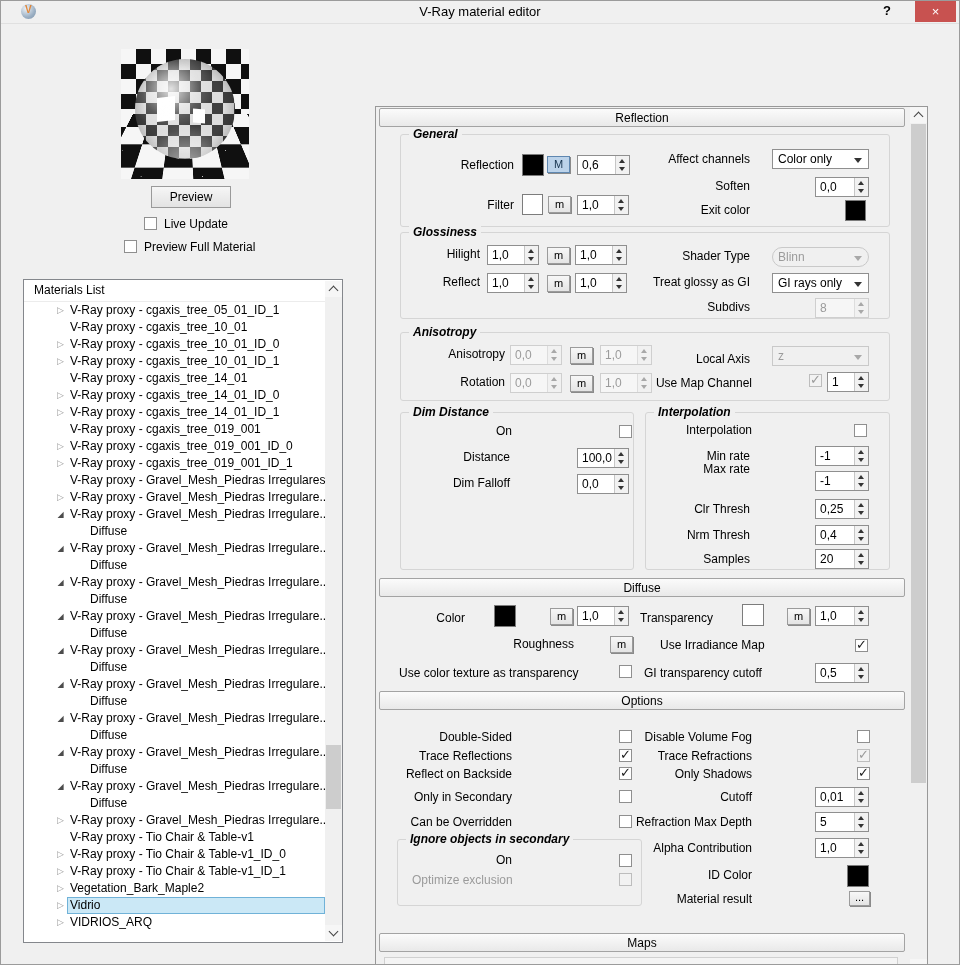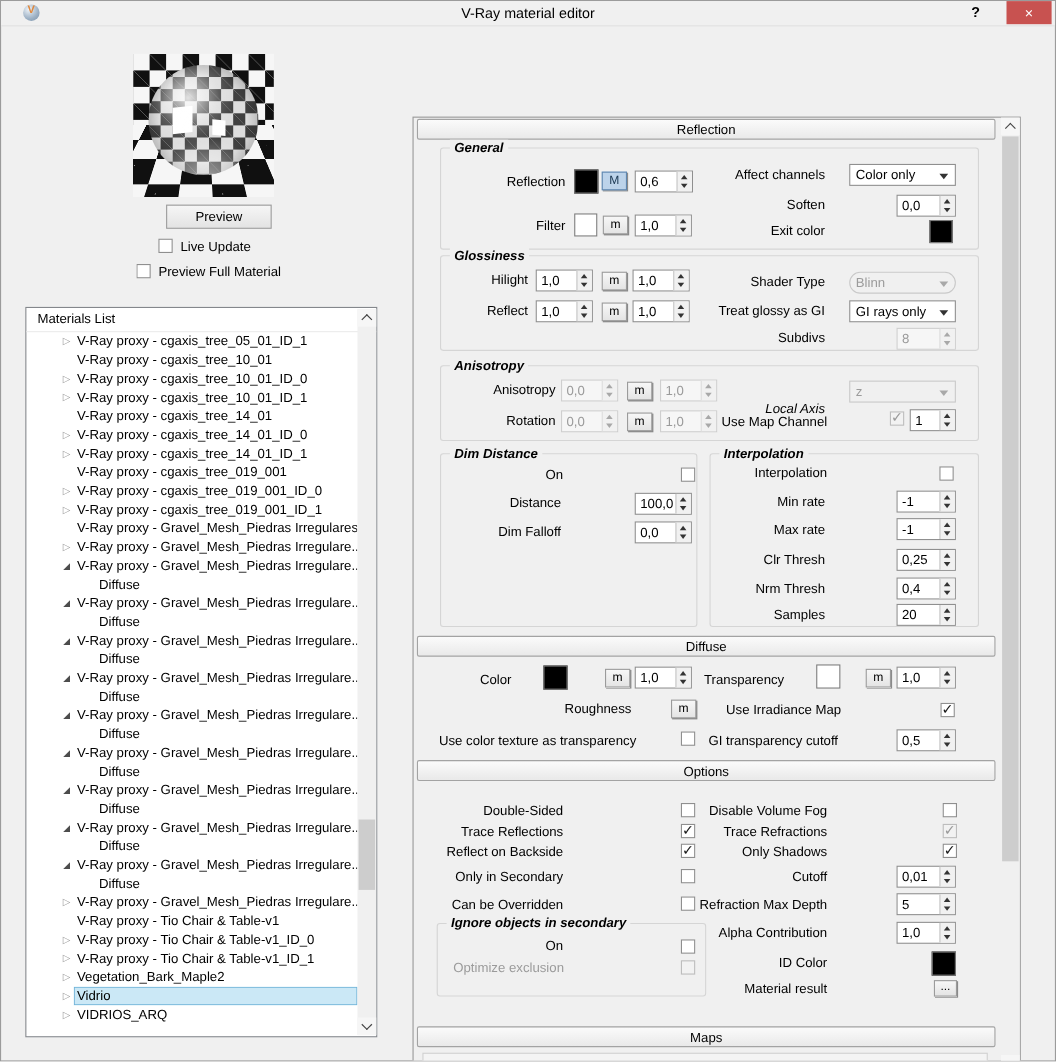--- a/index.html
+++ b/index.html
@@ -28,21 +28,21 @@
     background-position:0 0,11px 11px;background-size:22px 22px;}
   .sphere::after{content:"";position:absolute;inset:0;border-radius:50%;
     background:radial-gradient(circle at 36% 30%,rgba(255,255,255,.85) 0%,rgba(255,255,255,.15) 30%,rgba(255,255,255,0) 45%),
                radial-gradient(circle at 50% 115%,rgba(255,255,255,.7) 0%,rgba(255,255,255,0) 40%),
                radial-gradient(circle at 50% 50%,rgba(0,0,0,0) 55%,rgba(0,0,0,.35) 92%);}
   .hl{position:absolute;background:#fff;}
   .hl1{left:22px;top:38px;width:18px;height:24px;transform:skewY(-6deg);}
   .hl2{left:58px;top:50px;width:12px;height:14px;transform:skewY(5deg);}
   
   .btn{background:linear-gradient(#f6f6f6,#e3e3e3);border:1px solid #9a9a9a;box-sizing:border-box;text-align:center;}
-  .preview-btn{position:absolute;left:150px;top:185px;width:96px;height:22px;line-height:20px;font-size:12px;}
+  .preview-btn{position:absolute;left:150px;top:185px;width:80px;height:22px;line-height:20px;font-size:12px;}
   .cb{position:absolute;width:13px;height:13px;background:#fff;border:1px solid #8f8f8f;box-sizing:border-box;}
   .cb.checked::after{content:"\2713";position:absolute;left:0px;top:-3px;font-size:13px;font-weight:bold;color:#1a1a1a;}
   .cb.dis{background:#f2f2f2;border-color:#bdbdbd;}
   .cb.checked.dis::after{color:#9a9a9a;}
   .lbl{position:absolute;white-space:nowrap;height:14px;line-height:14px;}
   .ra{text-align:right;}
   .dis-t{color:#9b9b9b;}
   .sw{position:absolute;width:22px;height:22px;border:1px solid #7c7c7c;box-sizing:border-box;}
   .btnm{position:absolute;width:23px;height:17px;background:linear-gradient(#f7f7f7,#e4e4e4);border:1px solid #9b9b9b;box-shadow:1px 1px 0 #8a8a8a;box-sizing:border-box;font-size:11px;text-align:center;line-height:14px;}
   .btnm.active{background:#bcd3ea;border-color:#5f87b0;color:#17344f;}
@@ -386,21 +386,21 @@
       <span class="lbl ra" style="left:8px;top:239px;width:120px;">Anisotropy</span>
       <span class="spin dis" style="left:133px;top:237px;width:52px;">
           <span class="val">0,0</span>
           <span class="btns"></span>
         </span>
       <span class="btnm" style="left:193px;top:239px;">m</span>
       <span class="spin dis" style="left:223px;top:237px;width:52px;">
           <span class="val">1,0</span>
           <span class="btns"></span>
         </span>
-      <span class="lbl ra" style="left:253px;top:256px;width:120px;font-style:italic;">Local Axis</span>
+      <span class="lbl ra" style="left:253px;top:244px;width:120px;">Local Axis</span>
       <span class="dd dis" style="left:395px;top:238px;width:97px;">z</span>
       <span class="lbl ra" style="left:8px;top:267px;width:120px;">Rotation</span>
       <span class="spin dis" style="left:133px;top:265px;width:52px;">
           <span class="val">0,0</span>
           <span class="btns"></span>
         </span>
       <span class="btnm" style="left:193px;top:267px;">m</span>
       <span class="spin dis" style="left:223px;top:265px;width:52px;">
           <span class="val">1,0</span>
           <span class="btns"></span>
@@ -431,21 +431,21 @@
       <div class="grp" style="left:268px;top:304px;width:245px;height:158px;">
         <span class="ghead">Interpolation</span>
       </div>
       <span class="lbl ra" style="left:255px;top:315px;width:120px;">Interpolation</span>
       <span class="cb" style="left:477px;top:316px;"></span>
       <span class="lbl ra" style="left:253px;top:341px;width:120px;">Min rate</span>
       <span class="spin" style="left:438px;top:338px;width:54px;">
           <span class="val">-1</span>
           <span class="btns"></span>
         </span>
-      <span class="lbl ra" style="left:253px;top:366px;width:120px;">Max rate</span>
+      <span class="lbl ra" style="left:253px;top:354px;width:120px;">Max rate</span>
       <span class="spin" style="left:438px;top:363px;width:54px;">
           <span class="val">-1</span>
           <span class="btns"></span>
         </span>
       <span class="lbl ra" style="left:253px;top:394px;width:120px;">Clr Thresh</span>
       <span class="spin" style="left:438px;top:391px;width:54px;">
           <span class="val">0,25</span>
           <span class="btns"></span>
         </span>
       <span class="lbl ra" style="left:253px;top:420px;width:120px;">Nrm Thresh</span>

